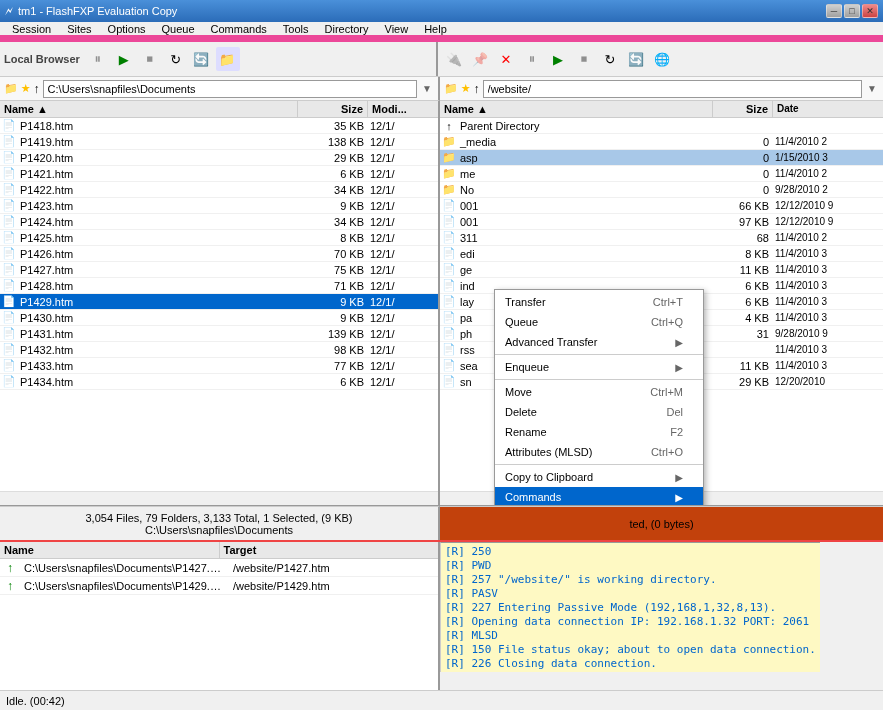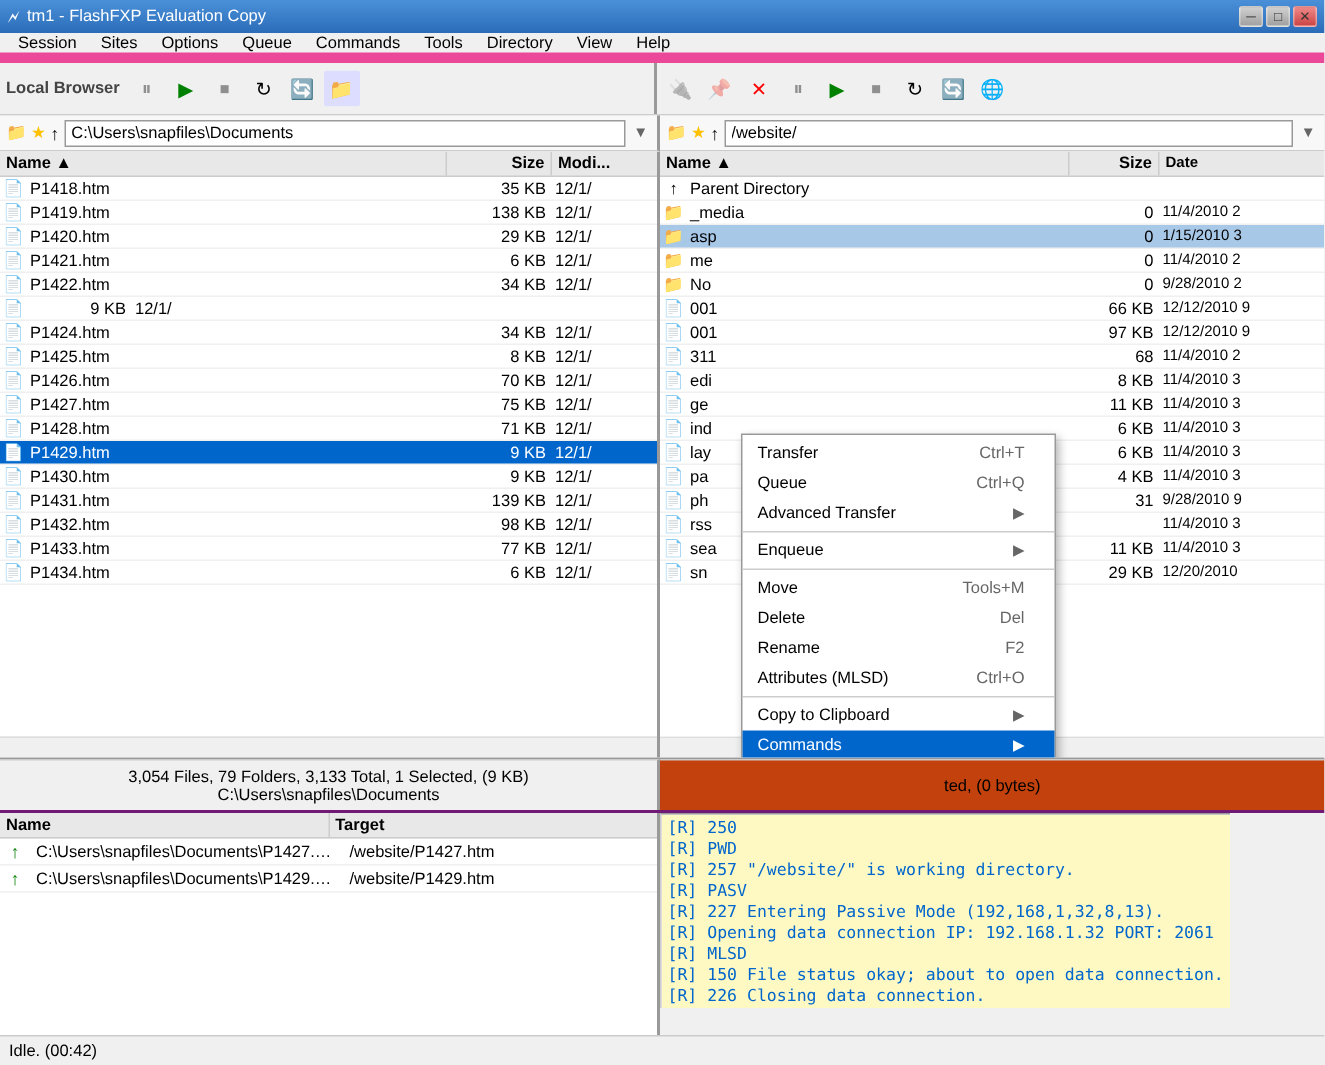--- a/index.html
+++ b/index.html
@@ -61,21 +61,21 @@
     
     .ctx-label { flex: 1; }
     
     
     .outer { display: flex; flex-direction: column; width: 883px; height: 710px; }
     
     .panels-row { display: flex; flex: 1; overflow: hidden; }
     .left-side { width: 440px; display: flex; flex-direction: column; border-right: 2px solid #999; }
     .right-side { flex: 1; display: flex; flex-direction: column; }
     
-    .bottom-row { display: flex; height: 150px; border-top: 2px solid #701a75; }
+    .bottom-row { display: flex; height: 150px; border-top: 2px solid #ef4444; }
     .bottom-left { width: 440px; border-right: 2px solid #999; overflow: auto; background: white; font-size: 11px; }
     
     .pane-status { height: 34px; background: #f0f0f0; border-top: 1px solid #ccc; display: flex; flex-direction: column; align-items: center; justify-content: center; font-size: 11px; }
     
     .right-col-date { width: 110px; padding: 0 2px; white-space: nowrap; overflow: hidden; font-size: 10px; }
     .right-col-size { width: 60px; text-align: right; padding: 0 4px; white-space: nowrap; }
     
     .folder-icon { color: #f0c040; }
     .file-htm-icon { color: #4080c0; }
     
@@ -195,20 +195,21 @@
           <span class="file-modified">12/1/</span>
         </div>
         <div class="file-row">
           <span class="file-icon file-htm-icon">📄</span>
           <span class="file-name">P1422.htm</span>
           <span class="file-size">34 KB</span>
           <span class="file-modified">12/1/</span>
         </div>
         <div class="file-row">
           <span class="file-icon file-htm-icon">📄</span>
+          <span class="file-name">P1423.htm</span>
           <span class="file-size">9 KB</span>
           <span class="file-modified">12/1/</span>
         </div>
         <div class="file-row">
           <span class="file-icon file-htm-icon">📄</span>
           <span class="file-name">P1424.htm</span>
           <span class="file-size">34 KB</span>
           <span class="file-modified">12/1/</span>
         </div>
         <div class="file-row">
@@ -404,21 +405,21 @@
           <span class="ctx-arrow">▶</span>
         </div>
         <div class="ctx-separator"></div>
         <div class="ctx-item">
           <span class="ctx-label">Enqueue</span>
           <span class="ctx-arrow">▶</span>
         </div>
         <div class="ctx-separator"></div>
         <div class="ctx-item">
           <span class="ctx-label">Move</span>
-          <span class="ctx-shortcut">Tools+M</span>
+          <span class="ctx-shortcut">Ctrl+M</span>
         </div>
         <div class="ctx-item">
           <span class="ctx-label">Delete</span>
           <span class="ctx-shortcut">Del</span>
         </div>
         <div class="ctx-item">
           <span class="ctx-label">Rename</span>
           <span class="ctx-shortcut">F2</span>
         </div>
         <div class="ctx-item">

